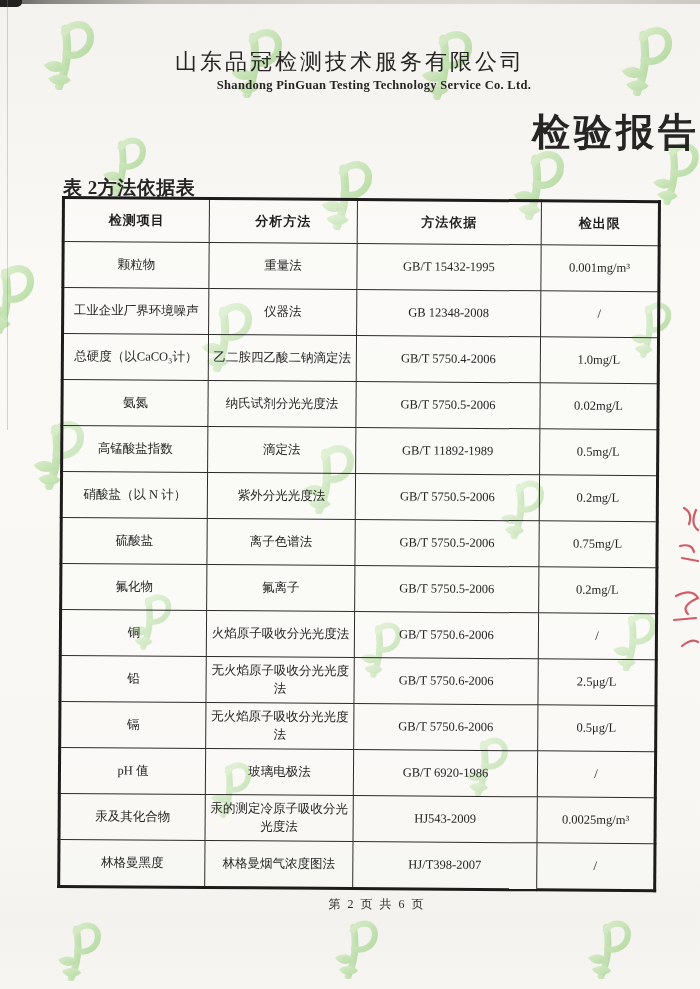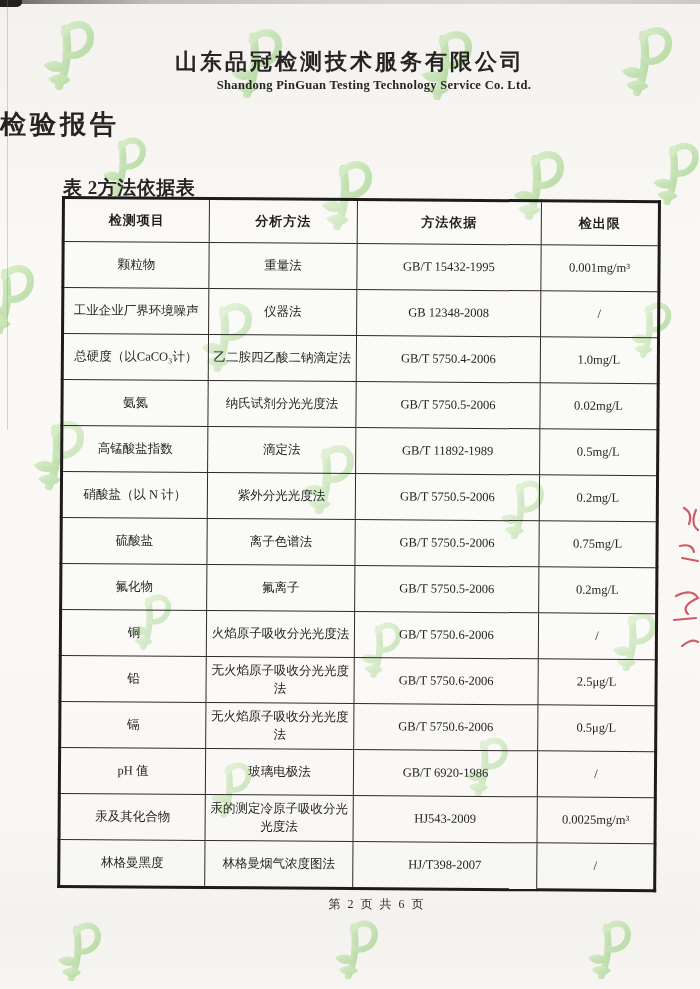--- a/index.html
+++ b/index.html
@@ -11,25 +11,25 @@
   
   .scan-top{position:absolute;top:0;left:0;width:100%;height:4px;
     background:linear-gradient(90deg,#33312e 0%,#6e6b66 7%,#b5b2ab 22%,#cfccc5 48%,#d8d5ce 72%,#c2bfb8 100%);opacity:.8;}
   .scan-top-blob{position:absolute;top:0;left:0;width:22px;height:7px;background:#232120;border-radius:0 0 5px 0;}
   .scan-left{position:absolute;top:0;left:7px;width:1px;height:430px;background:rgba(140,137,128,.35);}
   
   #wm-layer{position:absolute;inset:0;pointer-events:none;}
   .wm{position:absolute;opacity:.5;}
   
   .company-cn{position:absolute;top:47px;left:0;width:100%;text-align:center;
-    font-size:22px;font-weight:bold;letter-spacing:3px;white-space:nowrap;}
+    font-size:22px;font-weight:normal;letter-spacing:3px;white-space:nowrap;}
   .company-en{position:absolute;top:78px;left:0;width:100%;text-align:center;
     font-size:12.5px;font-weight:bold;letter-spacing:.3px;padding-left:24px;}
-  .title-cn{position:absolute;top:107px;left:0;width:100%;text-align:left;
-    font-size:26px;font-weight:bold;letter-spacing:4px;}
+  .title-cn{position:absolute;top:107px;left:0;width:100%;text-align:right;
+    font-size:38px;font-weight:bold;letter-spacing:4px;}
   .title-en{position:absolute;top:147px;left:0;width:100%;text-align:center;
     font-family:"Liberation Mono","DejaVu Sans Mono",monospace;font-size:14px;font-weight:bold;letter-spacing:1.5px;}
   .caption{position:absolute;top:175px;left:63px;font-size:19px;font-weight:bold;letter-spacing:.5px;}
   
   table.method{
     position:absolute;top:196px;left:62px;width:596px;border-collapse:collapse;table-layout:fixed;
     transform:rotate(.4deg);transform-origin:0 0;background:rgba(255,255,255,.25);
   }
   table.method{border:3px solid #1d1c1b;}
   table.method th,table.method td{border:1.4px solid #2c2b29;text-align:center;vertical-align:middle;}

